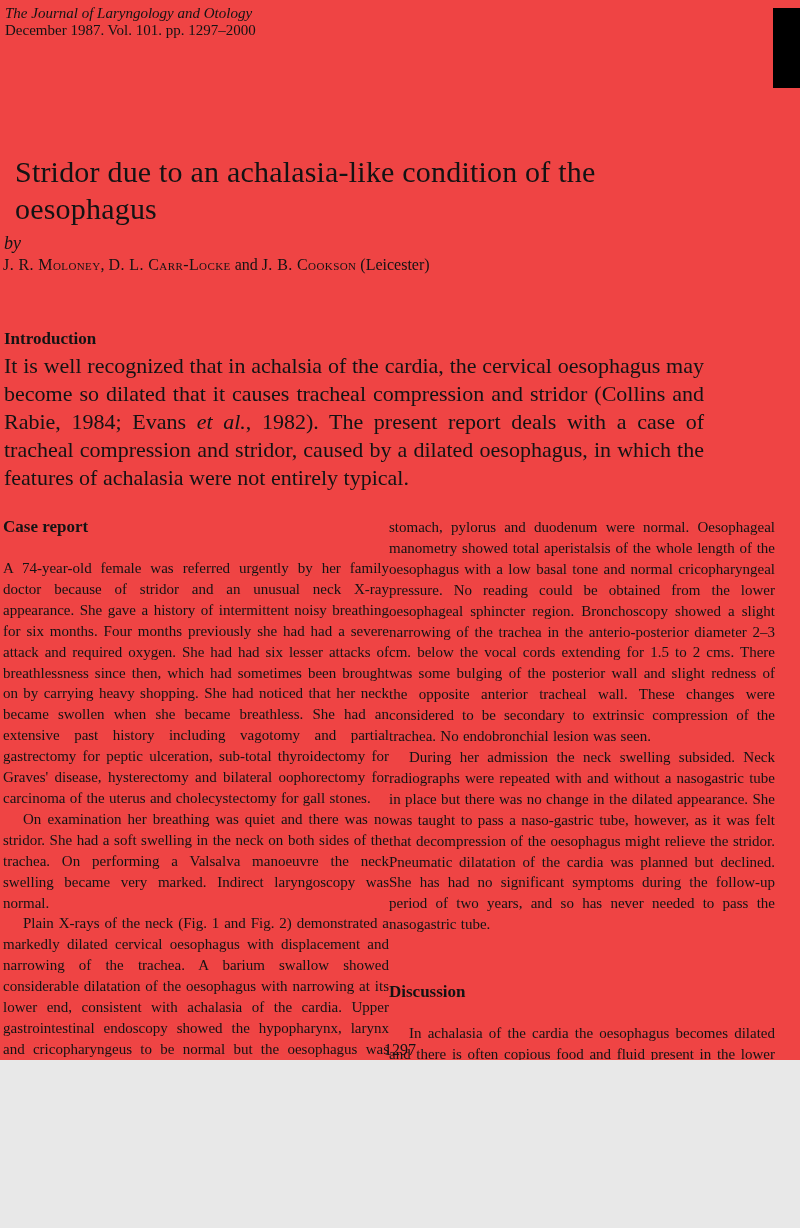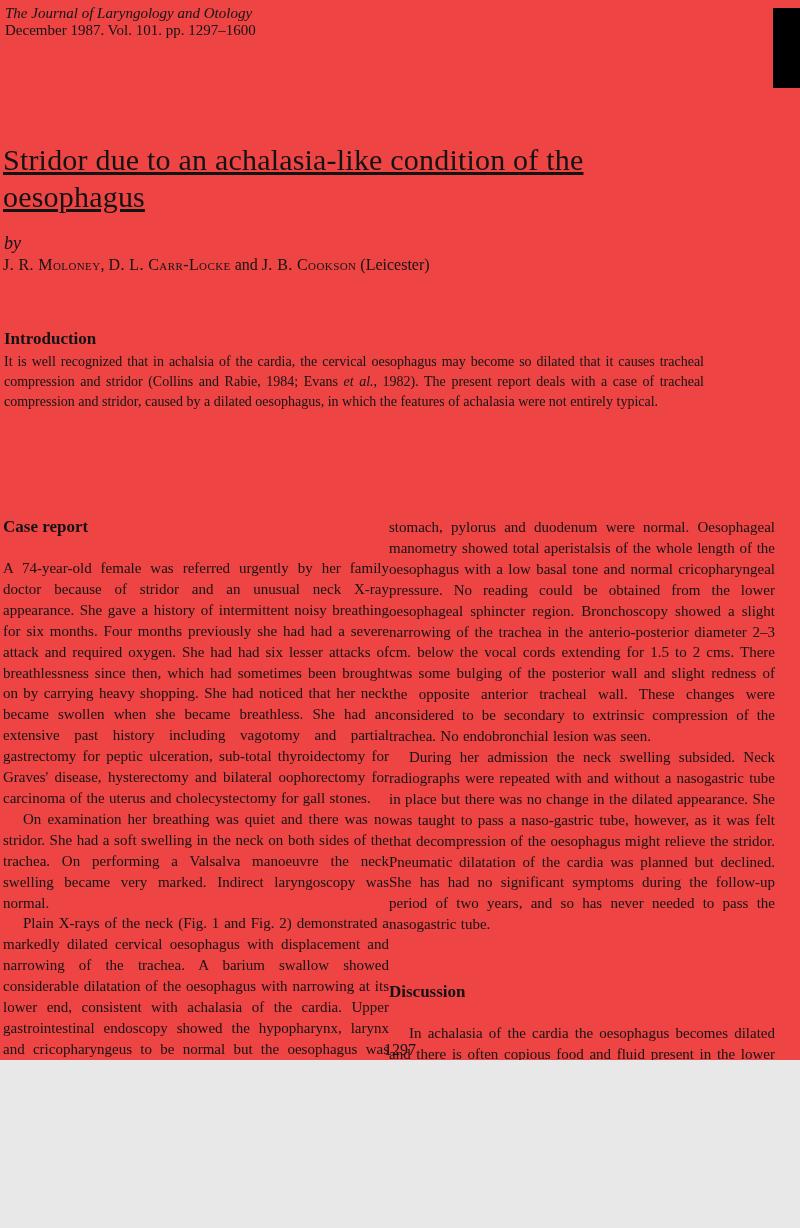--- a/index.html
+++ b/index.html
@@ -13,31 +13,30 @@
     margin:0 auto;
   }
   .header{position:absolute;top:5px;left:5px;font-size:15px;line-height:16.5px;}
   .journal-name{font-style:italic;}
   .seg-bold{font-weight:normal;}
   .seg-italic{font-style:italic;}
   .seg-smallcaps{font-variant:small-caps;letter-spacing:0.4px;margin-top:24px;}
   .corner-mark{position:absolute;top:8px;right:0;width:27px;height:80px;background:#000;}
   .title{
     position:absolute;top:141px;left:3px;width:712px;
-    font-size:30px;line-height:37px;font-weight:normal;margin:0;
+    font-size:30px;line-height:37px;font-weight:normal;margin:12px;
     letter-spacing:0.2px;
-    text-decoration:underline;
   }
   .byline{position:absolute;top:233px;left:4px;font-style:italic;font-size:18px;}
   .authors{position:absolute;top:256px;left:3px;font-size:16px;}
   .section-heading{font-size:17px;font-weight:bold;margin:0;}
   .intro-heading{position:absolute;top:329px;left:4px;}
   .intro-body{
     position:absolute;top:352px;left:4px;width:700px;
-    font-size:14px;line-height:20px;text-align:justify;margin:0;
+    font-size:22px;line-height:28px;text-align:justify;margin:0;
   }
   .columns{position:absolute;top:517px;left:3px;display:flex;}
   .col{width:386px;}
   .col .section-heading{margin-bottom:21px;}
   .col p{
     font-size:15px;line-height:20.9px;text-align:justify;
     margin:0;word-spacing:0.5px;
   }
   .col p.indent{text-indent:20px;}
   .discussion-heading{margin-top:47px;margin-bottom:11px;}
@@ -46,21 +45,21 @@
     text-align:center;font-size:16px;
   }
 </style>
 </head>
 <body>
 
 <div class="page">
 
   <div class="header">
     <div class="journal-name">The Journal of Laryngology and Otology</div>
-    <div class="issue-line"><span>December 1987. Vol. </span><span class="seg-bold">101.</span><span> pp. 1297–1600</span></div>
+    <div class="issue-line"><span>December 1987. Vol. </span><span class="seg-bold">101.</span><span> pp. 1297–2000</span></div>
   </div>
 
   <div class="corner-mark"></div>
 
   <h1 class="title">Stridor due to an achalasia-like condition of the oesophagus</h1>
 
   <div class="byline">by</div>
 
   <div class="authors"><span class="seg-smallcaps">J. R. Moloney</span><span>, </span><span class="seg-smallcaps">D. L. Carr-Locke</span><span> and </span><span class="seg-smallcaps">J. B. Cookson</span><span> (Leicester)</span></div>
 

